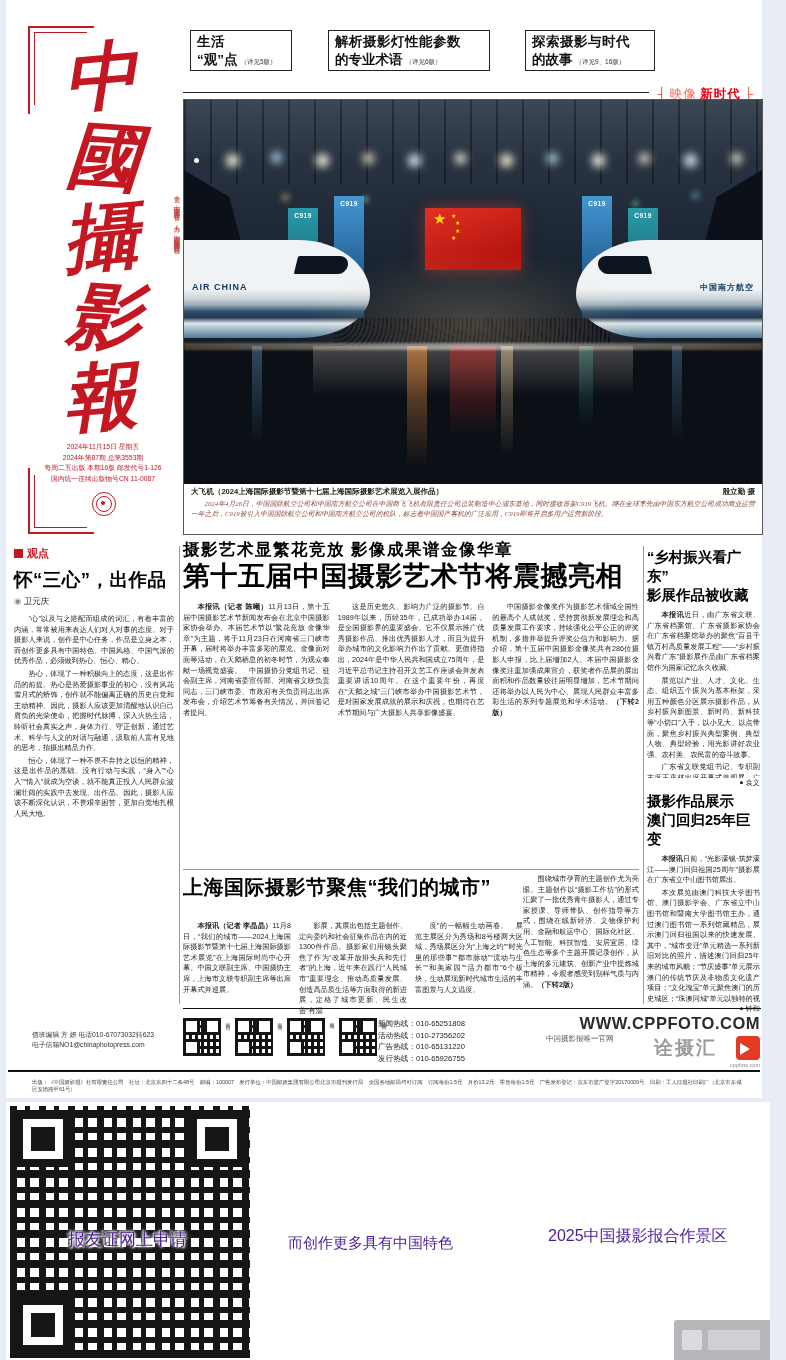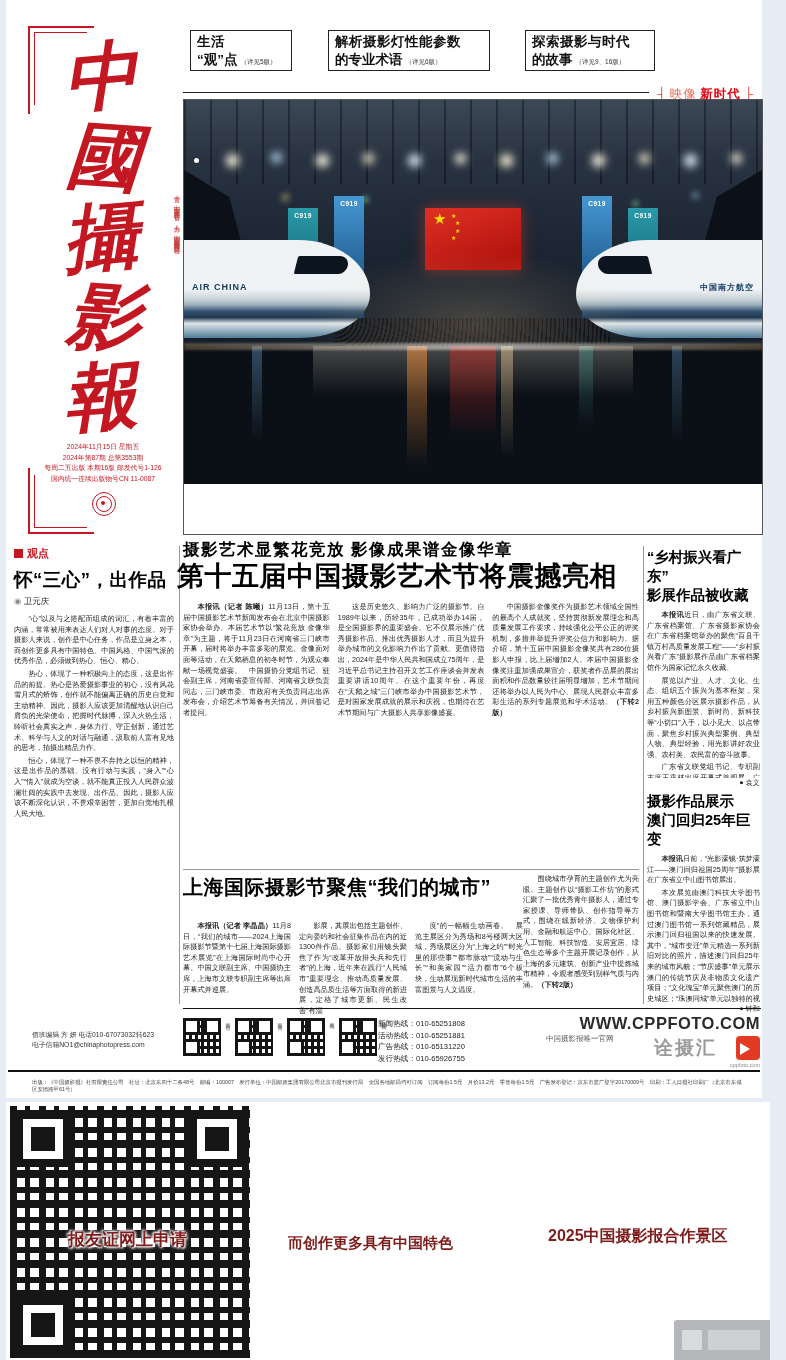--- a/index.html
+++ b/index.html
@@ -119,21 +119,21 @@
   
   .op{left:8px;top:546px;width:160px;}
   .optag{display:flex;align-items:center;gap:4px;color:#c31722;font-weight:bold;font-size:11px;}
   .optag .sq{width:9px;height:9px;background:#c31722;display:inline-block;}
   .optitle{font-size:18.5px;font-weight:900;letter-spacing:.5px;margin:6px 0 4px;color:#000;}
   .opauthor{font-size:8.5px;color:#333;margin-bottom:6px;}
   .opauthor .dot{color:#888;}
   .opbody{height:372px;overflow:hidden;}
   
   .kicker{left:177px;top:539px;width:470px;font-size:16.5px;font-weight:900;letter-spacing:1.5px;color:#000;}
-  .headline{left:171px;top:558px;width:462px;font-size:27px;font-weight:900;letter-spacing:.5px;color:#000;}
+  .headline{left:177px;top:558px;width:462px;font-size:27px;font-weight:900;letter-spacing:.5px;color:#000;}
   .maincols{left:177px;top:602px;width:456px;height:262px;display:flex;gap:8px;overflow:hidden;}
   .maincols .col{flex:1;}
   
   .sb{left:641px;top:548px;width:113px;}
   .sbtitle{font-size:14.5px;font-weight:900;line-height:19px;color:#000;}
   .sbbody{margin-top:5px;height:168px;overflow:hidden;}
   .sb2{left:641px;top:792px;width:113px;}
   .sbbody2{margin-top:5px;height:150px;overflow:hidden;}
   
   .bart{left:177px;top:874px;width:456px;height:130px;display:flex;}
@@ -165,21 +165,21 @@
   .thickrule{left:2px;top:1070px;width:752px;border-top:2.6px solid #111;}
   .publine{left:26px;top:1079px;width:710px;font-size:5.4px;color:#444;letter-spacing:0;line-height:7px;}
   
   .qrsec{left:6px;top:1102px;width:764px;height:258px;background:#fff;overflow:hidden;}
   .qr{position:relative;background:
     repeating-linear-gradient(90deg,#161616 0 7px,transparent 7px 15px,#161616 15px 20px,transparent 20px 29px),
     repeating-linear-gradient(0deg,#161616 0 8px,#fff 8px 15px,#161616 15px 21px,#fff 21px 30px);}
   .qr i{position:absolute;width:40px;height:40px;border:8px solid #161616;background:#fff;}
   .qr i::after{content:"";position:absolute;inset:8px;background:#161616;}
   .qr i.tl{left:5px;top:5px;} .qr i.tr{right:5px;top:5px;} .qr i.bl{left:5px;bottom:5px;}
-  .qlabel{position:absolute;font-weight:700;color:#7f1d1d;white-space:nowrap;
+  .qlabel{position:absolute;font-weight:400;color:#4c1d95;white-space:nowrap;
     text-shadow:0 0 3px #fff,0 0 5px #fff,1px 1px 2px #fff,-1px -1px 2px #fff;}
   .wmark{position:absolute;right:0;bottom:0;width:96px;height:40px;background:rgba(70,74,84,.4);border-radius:3px 0 0 0;}
   .wmark::before{content:"";position:absolute;left:8px;top:10px;width:20px;height:20px;background:rgba(255,255,255,.5);}
   .wmark::after{content:"";position:absolute;left:34px;top:10px;width:52px;height:20px;background:rgba(255,255,255,.35);}
 </style>
 </head>
 <body>
 
 <div id="root">
   <div class="abs paper">
@@ -261,20 +261,27 @@
         <div class="ph-crowd"></div>
         <div class="ph-plane pl">
           <span>AIR CHINA</span>
         </div>
         <div class="ph-plane pr">
           <span>中国南方航空</span>
         </div>
         <div class="ph-glow"></div>
         <div class="ph-floor"></div>
       </div>
+      <div class="pcap">
+        <div class="row">
+          <span>大飞机（2024上海国际摄影节暨第十七届上海国际摄影艺术展览入展作品）</span>
+          <span>殷立勤 摄</span>
+        </div>
+        <div class="pnote">2024年4月26日，中国国际航空公司和中国南方航空公司在中国商飞飞机有限责任公司总装制造中心浦东基地，同时接收首架C919飞机。继在全球率先由中国东方航空公司成功商业运营一年之后，C919被引入中国国际航空公司和中国南方航空公司的机队，标志着中国国产客机的广泛应用，C919即将开启多用户运营新阶段。</div>
+      </div>
     </div>
 
     <div class="abs vrule" style="left:173px;top:546px;height:458px;"></div>
     <div class="abs vrule" style="left:637px;top:546px;height:458px;"></div>
     <div class="abs hrule" style="left:177px;top:869px;width:456px;"></div>
 
     <div class="abs op">
       <div class="optag">
         <span class="sq"></span>
         <span>观点</span>
@@ -369,21 +376,21 @@
       <div class="vtxt">视频号</div>
       <div class="qr-s">
           <i class="tl"></i>
           <i class="tr"></i>
           <i class="bl"></i>
         </div>
       <div class="vtxt">诠摄汇网</div>
     </div>
     <div class="abs hotlines">
       <div>新闻热线：010-65251808</div>
-      <div>活动热线：010-65251881</div>
+      <div>活动热线：010-27356202</div>
       <div>广告热线：010-65131220</div>
       <div>发行热线：010-65926755</div>
     </div>
     <div class="abs duty">
       <div>值班编辑 方 妍 电话010-67073032转623</div>
       <div>电子信箱NO1@chinaphotopress.com</div>
     </div>
     <div class="abs webblk">
       <div class="weburl">WWW.CPPFOTO.COM</div>
       <div style="display:flex;justify-content:space-between;align-items:flex-start;">

